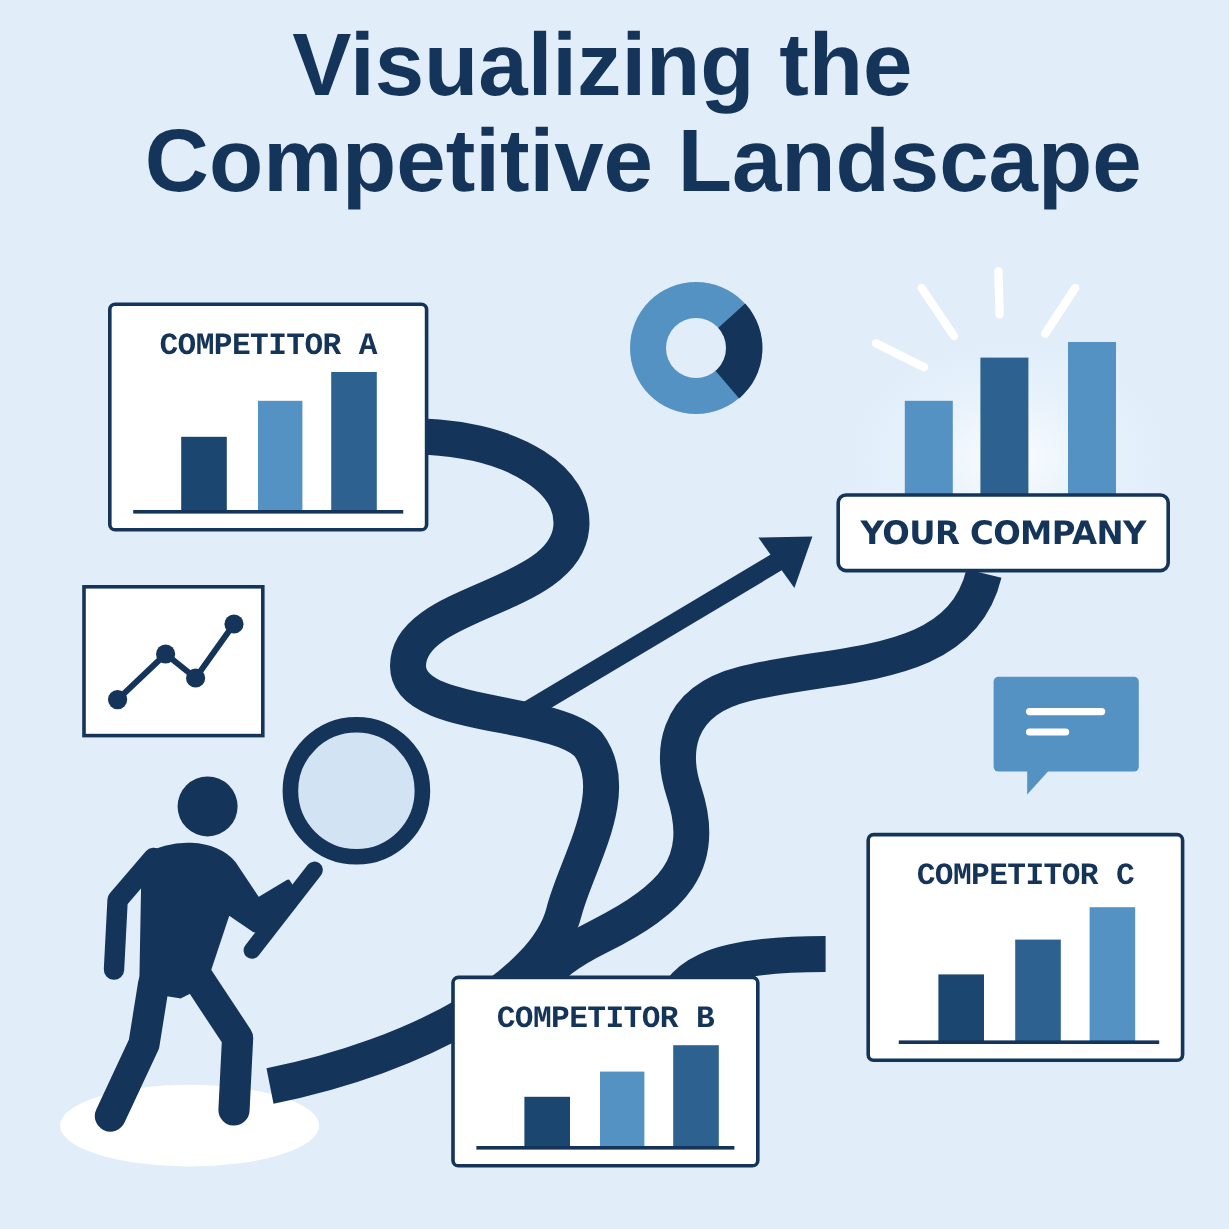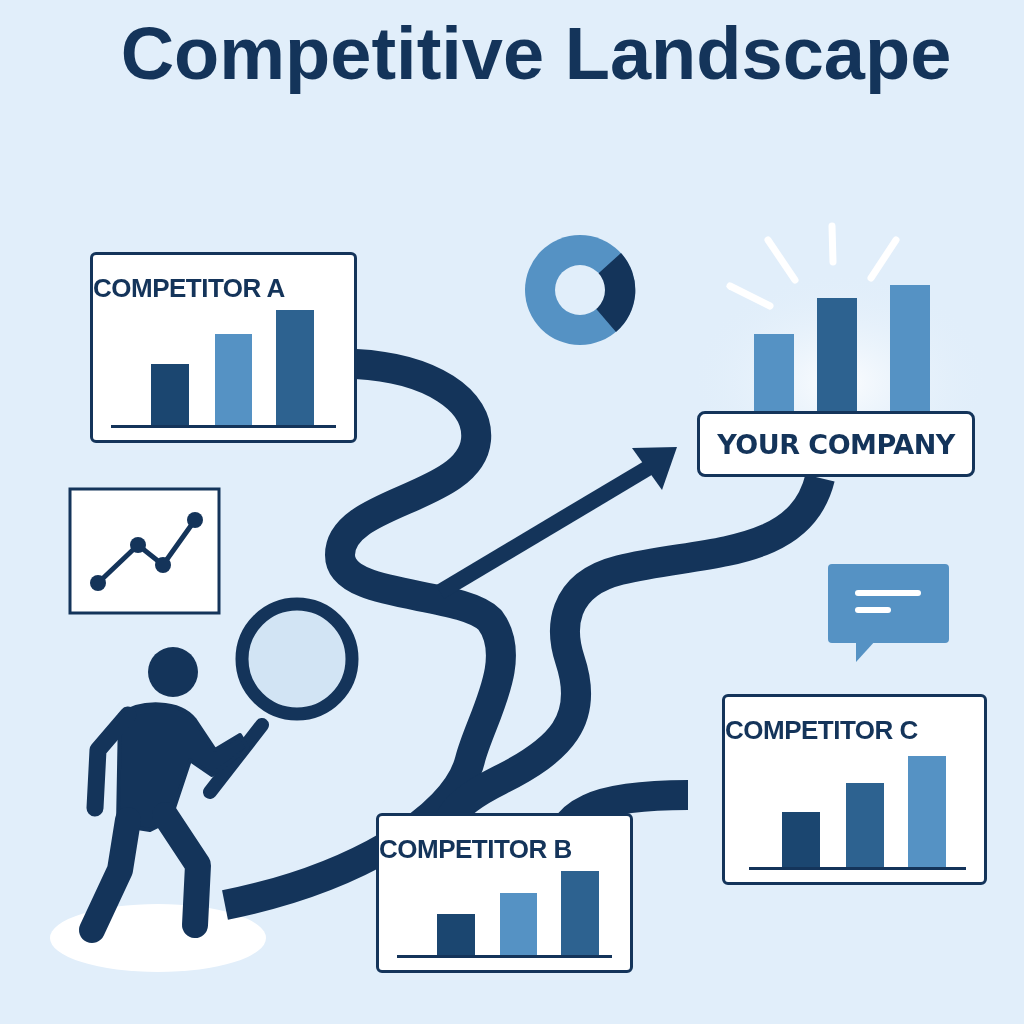--- a/index.html
+++ b/index.html
@@ -18,22 +18,22 @@
   }
   .title .l1 { display: block; padding-right: 20px; }
   .title .l2 { display: block; margin-left: 48px; }
   svg.scene { position: absolute; left: 0; top: 0; }
   .card {
     position: absolute; background: #ffffff;
     border: 3px solid #14345a; border-radius: 6px;
     box-sizing: border-box;
   }
   .card-label {
-    position: absolute; left: 0; width: 100%; text-align: left;
-    font-family: Liberation Sans, sans-serif; font-weight: bold;
+    position: absolute; left: 0; width: 100%; text-align: center;
+    font-family: Liberation Mono, monospace; font-weight: bold;
     color: #14345a; font-size: 26px; letter-spacing: -0.5px;
     white-space: nowrap;
   }
   .bar { position: absolute; bottom: 0; }
   .baseline { position: absolute; height: 3px; background: #14345a; }
   .you-label {
     position: absolute; left: 697px; top: 411px; width: 278px; height: 66px;
     background: #fff; border: 3px solid #14345a; border-radius: 8px; box-sizing: border-box;
     display: flex; align-items: center; justify-content: center;
     font-family: "DejaVu Sans", sans-serif; font-weight: bold; font-size: 27px;
@@ -113,20 +113,21 @@
   </g>
 
   <g>
     <rect x="754" y="334" width="40" height="80" fill="#5592c4"></rect>
     <rect x="817" y="298" width="40" height="116" fill="#2d6290"></rect>
     <rect x="890" y="285" width="40" height="129" fill="#5592c4"></rect>
   </g>
 </svg>
 
 <div class="title">
+  <span class="l1">Visualizing the</span>
   <span class="l2">Competitive Landscape</span>
 </div>
 
 <div class="card" style="left:90px;top:252px;width:267px;height:191px;">
   <div class="card-label" style="top:18px;">COMPETITOR A</div>
   <div style="position:absolute;left:0;top:0;width:100%;height:100%;">
     <div class="bar" style="left:58px;bottom:14px;width:38px;height:62px;background:#1b4670;"></div>
     <div class="bar" style="left:122px;bottom:14px;width:37px;height:92px;background:#5592c4;"></div>
     <div class="bar" style="left:183px;bottom:14px;width:38px;height:116px;background:#2d6290;"></div>
     <div class="baseline" style="left:18px;right:18px;bottom:12px;"></div>

